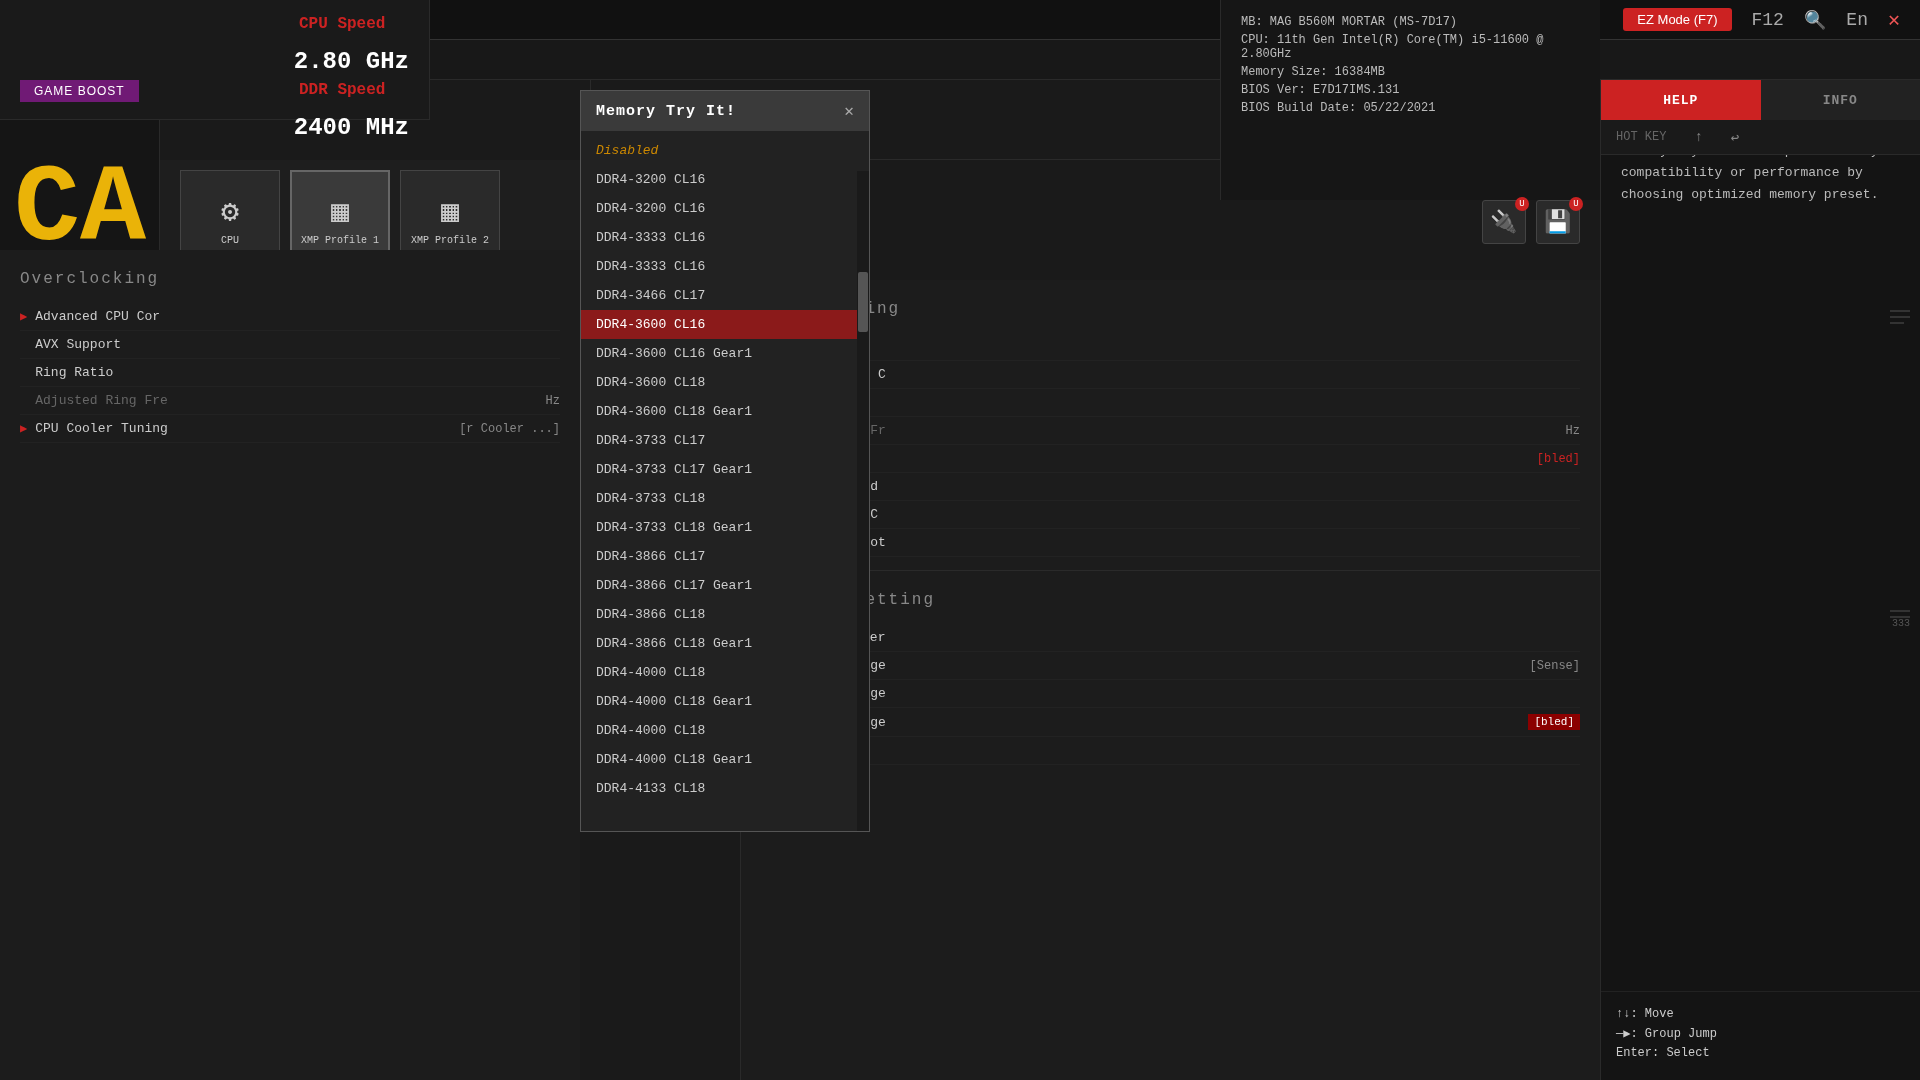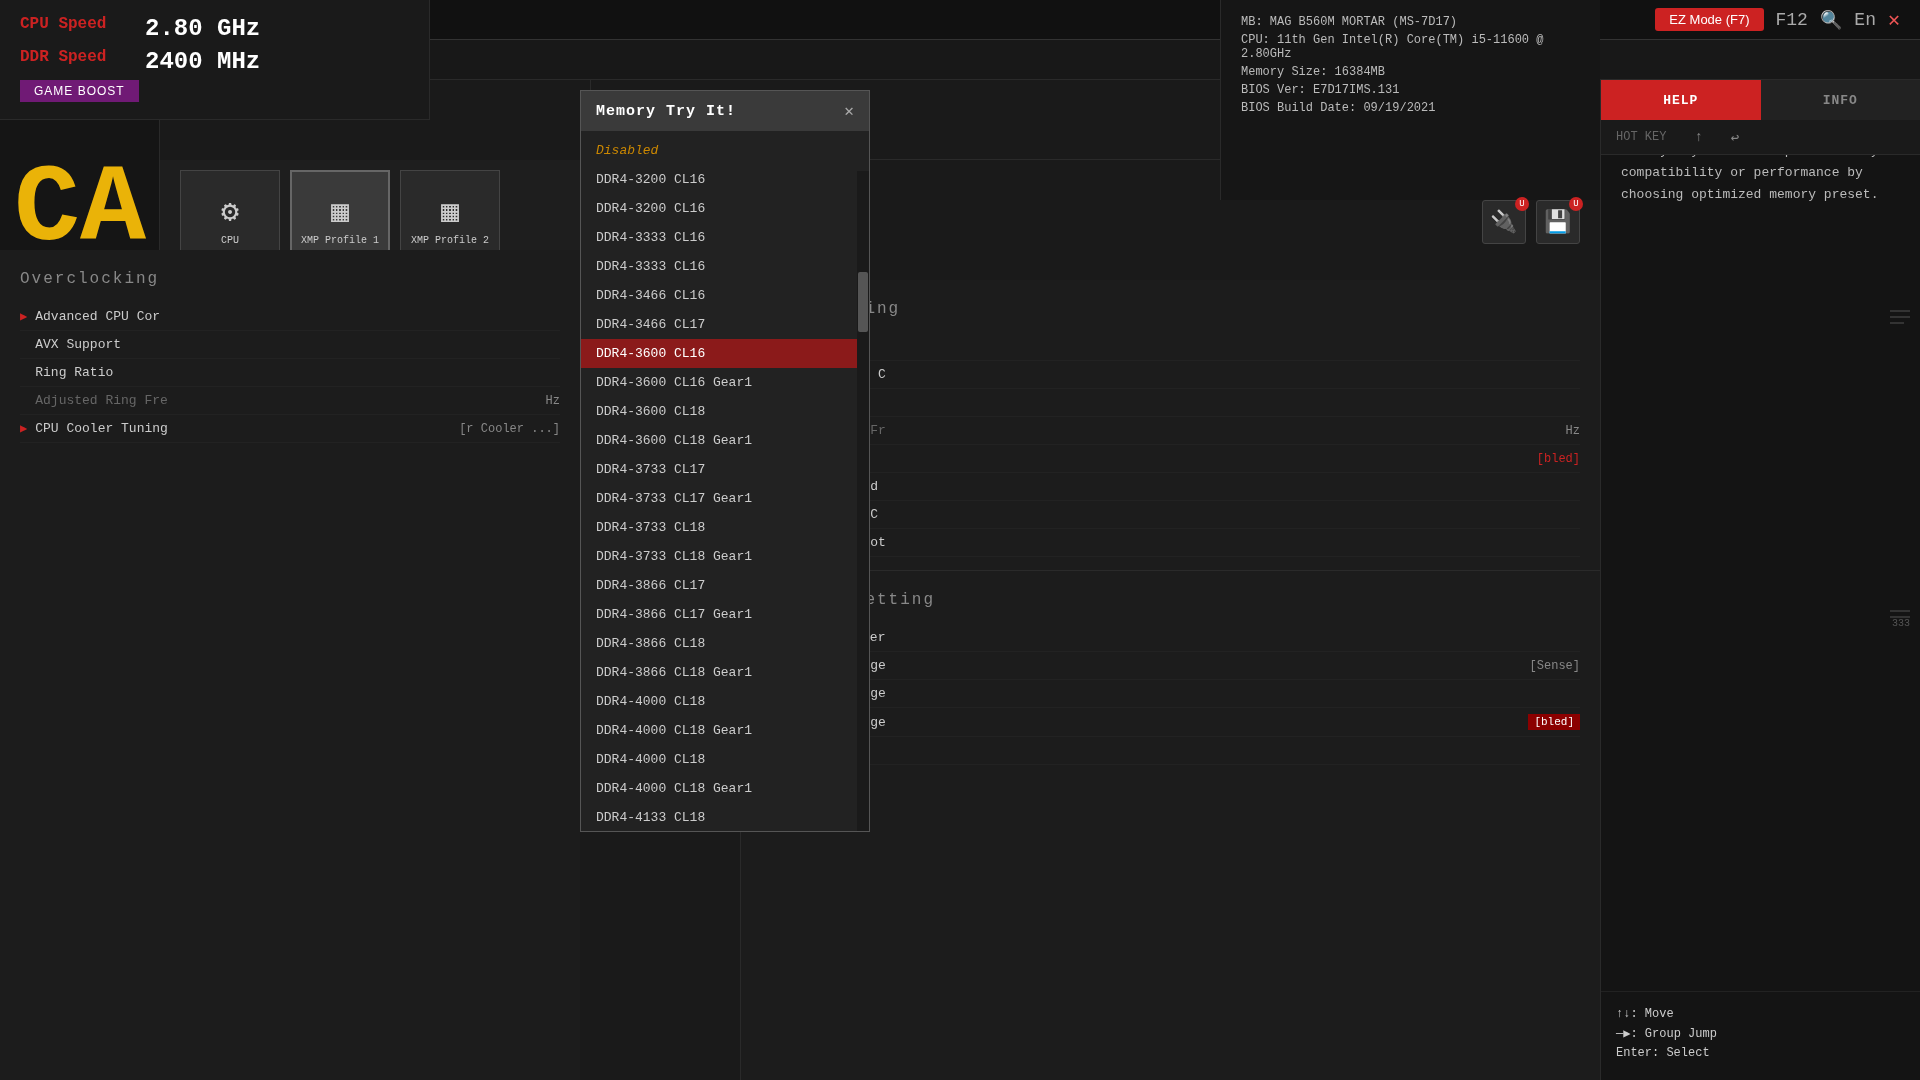--- a/index.html
+++ b/index.html
@@ -35,21 +35,21 @@
     .bios-title {
       color: #fff;
       font-size: 18px;
       letter-spacing: 3px;
       font-weight: 300;
     }
     .top-bar-right {
       margin-left: auto;
       display: flex;
       align-items: center;
-      gap: 12px;
+      gap: 20px;
     }
     .ez-mode-btn {
       background: #cc2222;
       color: #fff;
       border: none;
       padding: 4px 14px;
       font-size: 13px;
       cursor: pointer;
       border-radius: 3px;
     }
@@ -160,23 +160,24 @@
       left: 0;
       width: 430px;
       height: 120px;
       background: #1a1a1a;
       padding: 15px 20px;
       border-right: 1px solid #2a2a2a;
       border-bottom: 1px solid #2a2a2a;
     }
     .speed-item {
       display: flex;
-      align-items: flex-start;
+      align-items: flex-end;
       gap: 15px;
       margin-bottom: 6px;
+      flex-direction: column;
     }
     .speed-label {
       color: #cc2222;
       font-size: 16px;
       font-weight: bold;
       width: 110px;
     }
     .speed-value {
       color: #fff;
       font-size: 24px;
@@ -521,21 +522,21 @@
     <span>Motherboard Temperature:</span>
     <span class="temp-value">36°C</span>
   </div>
 </div>
 
 <div class="sysinfo-panel">
   <div class="sysinfo-item">MB: MAG B560M MORTAR (MS-7D17)</div>
   <div class="sysinfo-item">CPU: 11th Gen Intel(R) Core(TM) i5-11600 @ 2.80GHz</div>
   <div class="sysinfo-item">Memory Size: 16384MB</div>
   <div class="sysinfo-item">BIOS Ver: E7D17IMS.131</div>
-  <div class="sysinfo-item">BIOS Build Date: 09/19/2021</div>
+  <div class="sysinfo-item">BIOS Build Date: 05/22/2021</div>
 </div>
 
 <div style="position:absolute; top:160px; left:160px; width:580px; height:120px; background:#1e1e1e; border-bottom:1px solid #2a2a2a; display:flex; align-items:center; padding:10px 20px; gap:10px;">
   <div class="cpu-btn">
     <span class="cpu-btn-icon">⚙</span>
     <span class="cpu-btn-label">CPU</span>
   </div>
   <div class="cpu-btn active">
     <span class="cpu-btn-icon">▦</span>
     <span class="cpu-btn-label">XMP Profile 1</span>
@@ -676,21 +677,20 @@
     <span class="modal-title">Memory Try It!</span>
     <span class="modal-close">✕</span>
   </div>
   <div class="modal-list" style="position:relative;">
     <div class="modal-list-inner" id="modal-items">
     <div class="modal-item disabled-item">Disabled</div>
         <div class="modal-item">DDR4-3200 CL16</div>
         <div class="modal-item">DDR4-3200 CL16</div>
         <div class="modal-item">DDR4-3333 CL16</div>
         <div class="modal-item">DDR4-3333 CL16</div>
-        <div class="modal-item">DDR4-3466 CL16</div>
         <div class="modal-item">DDR4-3466 CL17</div>
         <div class="modal-item selected">DDR4-3600 CL16</div>
         <div class="modal-item">DDR4-3600 CL16 Gear1</div>
         <div class="modal-item">DDR4-3600 CL18</div>
         <div class="modal-item">DDR4-3600 CL18 Gear1</div>
         <div class="modal-item">DDR4-3733 CL17</div>
         <div class="modal-item">DDR4-3733 CL17 Gear1</div>
         <div class="modal-item">DDR4-3733 CL18</div>
         <div class="modal-item">DDR4-3733 CL18 Gear1</div>
         <div class="modal-item">DDR4-3866 CL17</div>

